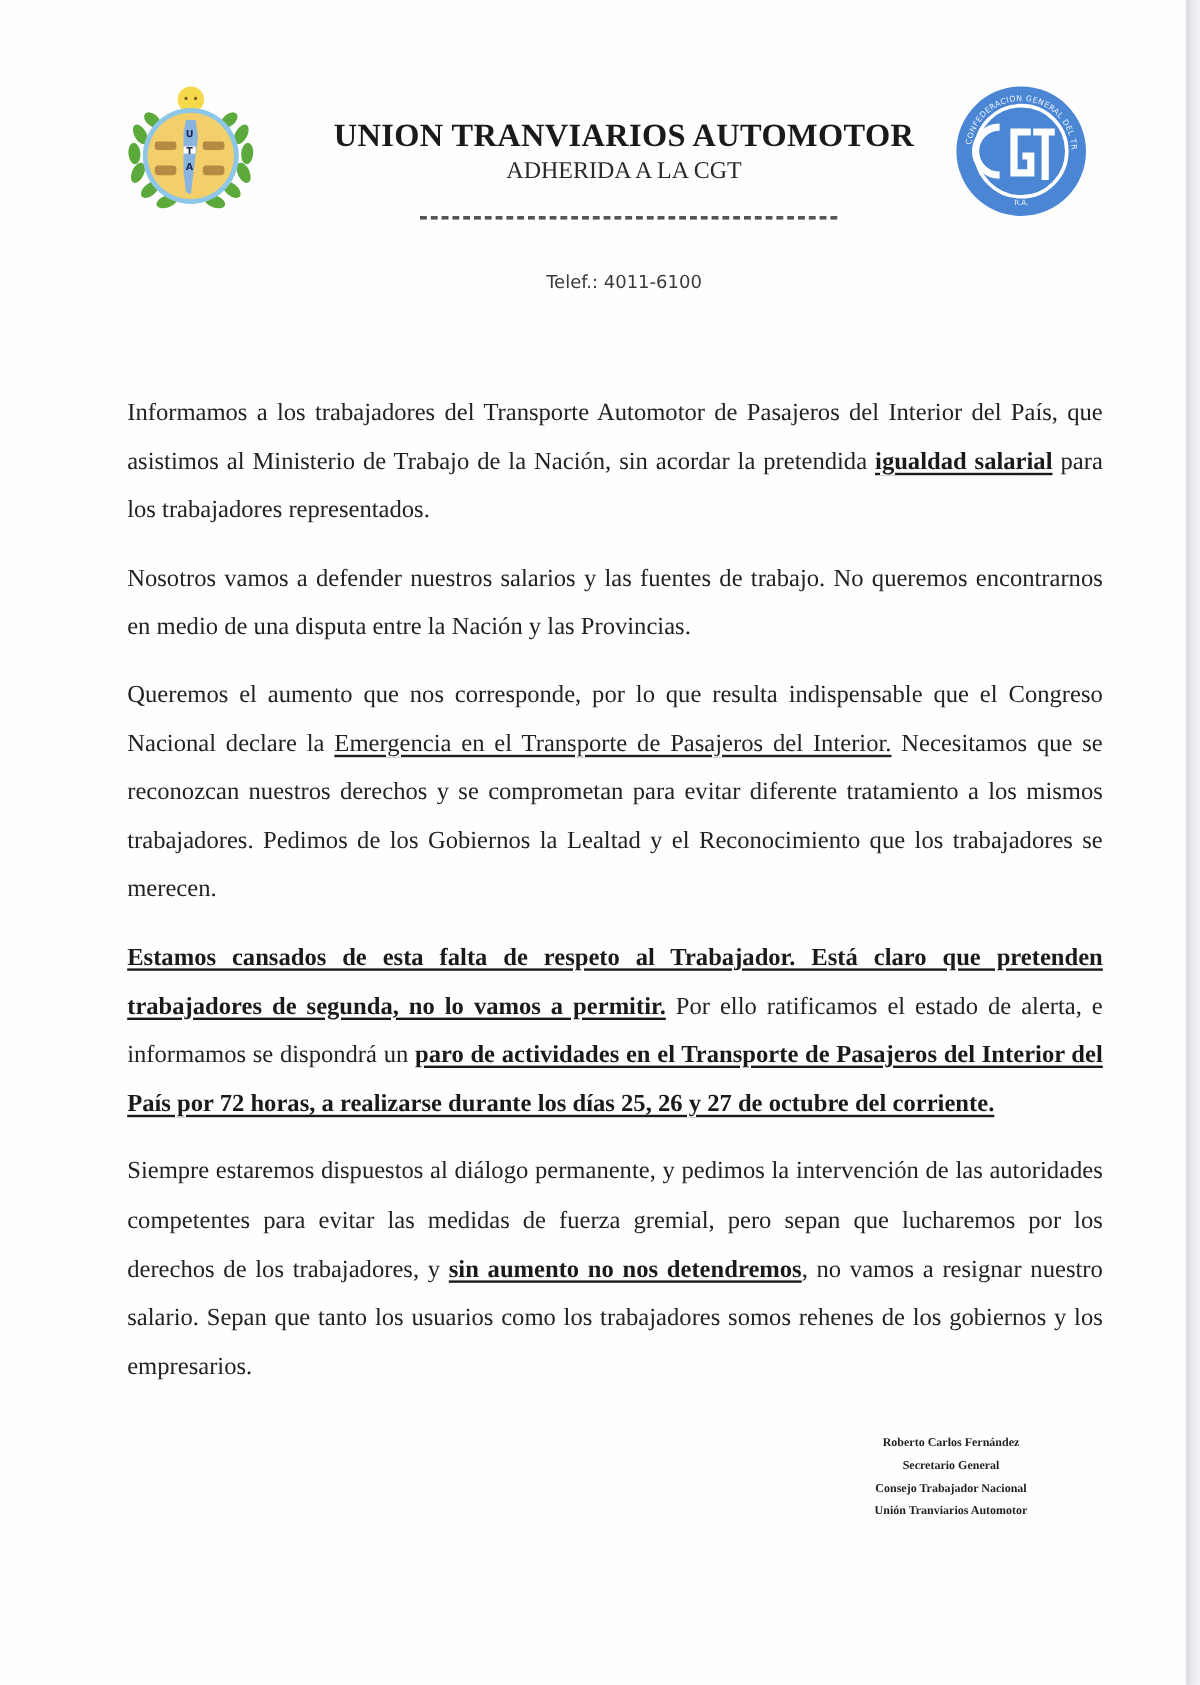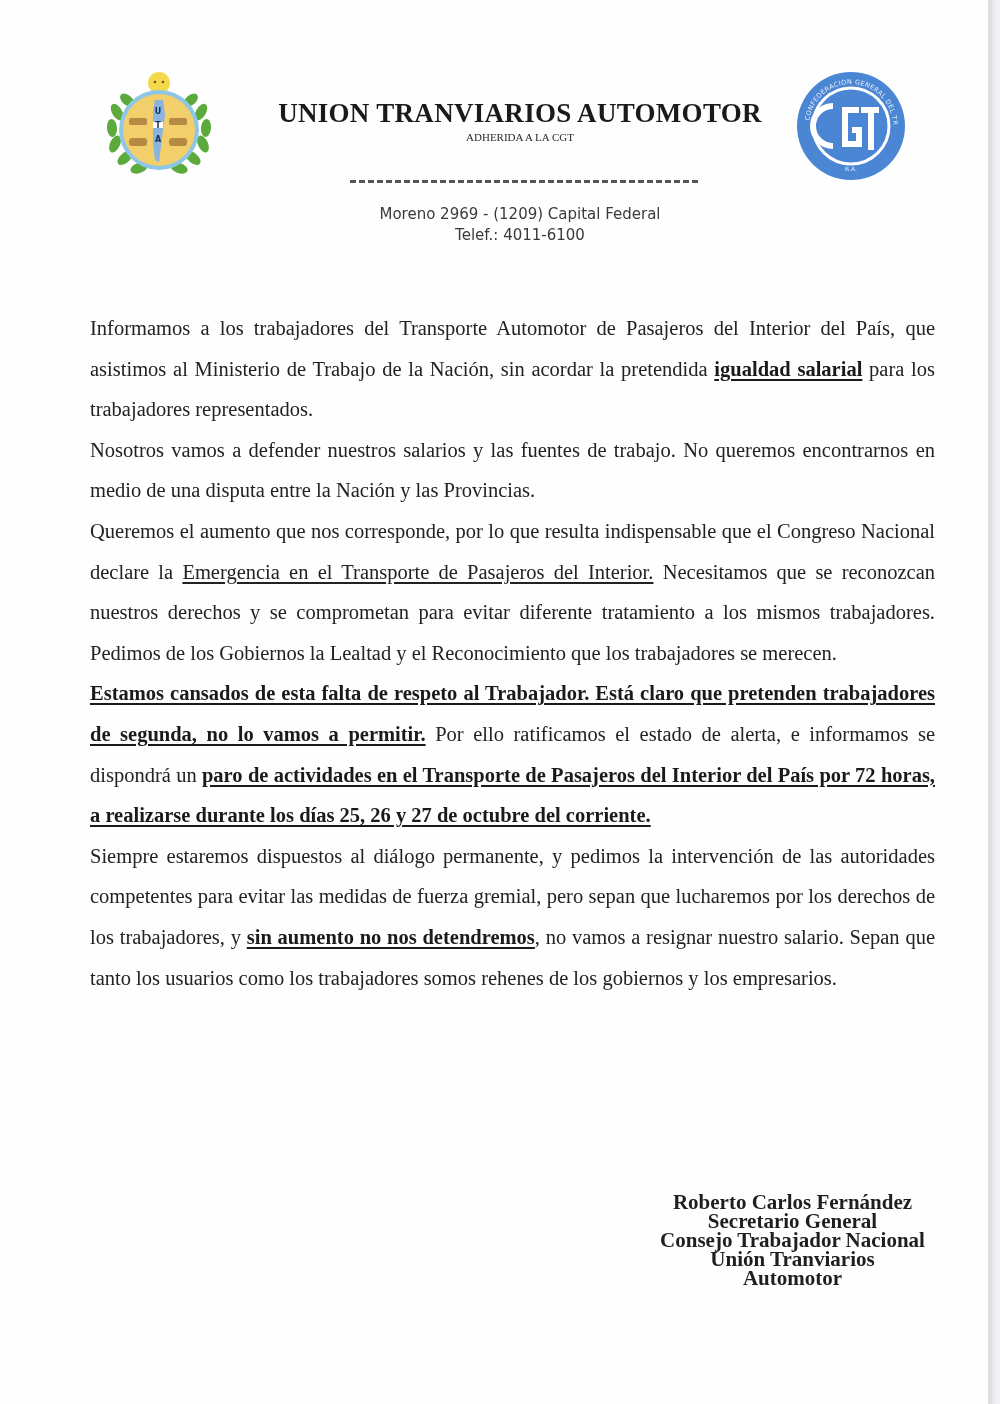--- a/index.html
+++ b/index.html
@@ -51,21 +51,21 @@
       font-size: 27px;
       letter-spacing: 0.3px;
       color: #1a1a1a;
     }
     .org-subtitle {
       position: absolute;
       left: 240px; top: 131px;
       width: 560px;
       text-align: center;
       font-family: "Liberation Serif", serif;
-      font-size: 11px;
+      font-size: 20px;
       color: #2a2a2a;
     }
     .divider-dashes {
       position: absolute;
       left: 350px; top: 178px;
       width: 350px;
       height: 6px;
       background: repeating-linear-gradient(to right, #555 0 6px, transparent 6px 9px);
       background-size: 9px 3px;
       background-repeat: repeat-x;
@@ -104,41 +104,41 @@
       margin: 0 0 8px 0;
       color: #1a1a1a;
       letter-spacing: -0.2px;
       line-height: 36px;
     }
     .para {
       font-family: "Liberation Serif", serif;
       font-size: 20.5px;
       line-height: 40.6px;
       text-align: justify;
-      margin: 0;
+      margin: 16px;
       color: #222;
     }
     .u { text-decoration: underline; text-underline-offset: 3px; }
     .bu {
       font-weight: bold;
       text-decoration: underline;
       text-decoration-thickness: 2px;
       text-underline-offset: 3px;
       color: #1a1a1a;
     }
 
     
     .signature {
       position: absolute;
       left: 660px; top: 1193px;
       width: 265px;
       text-align: center;
       font-family: "Liberation Serif", serif;
       font-weight: bold;
-      font-size: 21px;
+      font-size: 10px;
       line-height: 19px;
       color: #1f1f1f;
     }
     .signature div { margin: 0; }
   </style>
 </head>
 <body>
 
 <div class="page">
 
@@ -200,21 +200,20 @@
       <path d="M38 36 A 20 20 0 1 0 38 76" fill="none" stroke="#ffffff" stroke-width="6"></path>
 
       <path d="M64 40 L50 40 L50 74 L64 74 L64 60 L57 60" fill="none" stroke="#ffffff" stroke-width="6"></path>
 
       <path d="M66 40 L84 40 M76 40 L76 80" fill="none" stroke="#ffffff" stroke-width="6"></path>
     </svg>
   </div>
 
   <div class="divider-dashes"></div>
 
-  <div class="addr addr-line1">Moreno 2969 - (1209) Capital Federal</div>
   <div class="addr addr-line2">Telef.: 4011-6100</div>
 
   <div class="content">
 
     <p class="para">
       <span>Informamos a los trabajadores del Transporte Automotor de Pasajeros del Interior del País, que asistimos al Ministerio de Trabajo de la Nación, sin acordar la pretendida </span><span class="bu">igualdad salarial</span><span> para los trabajadores representados.</span>
     </p>
 
     <p class="para">Nosotros vamos a defender nuestros salarios y las fuentes de trabajo. No queremos encontrarnos en medio de una disputa entre la Nación y las Provincias.</p>
 

